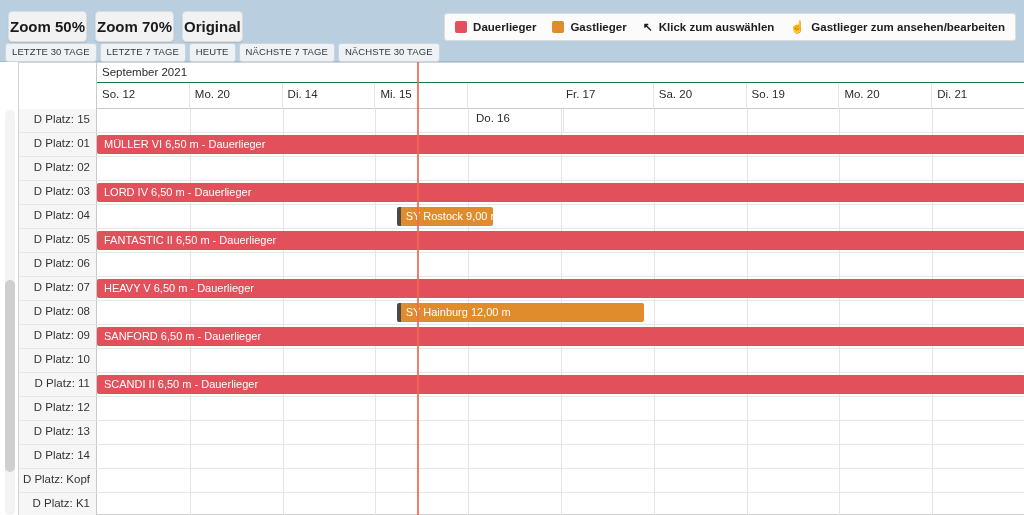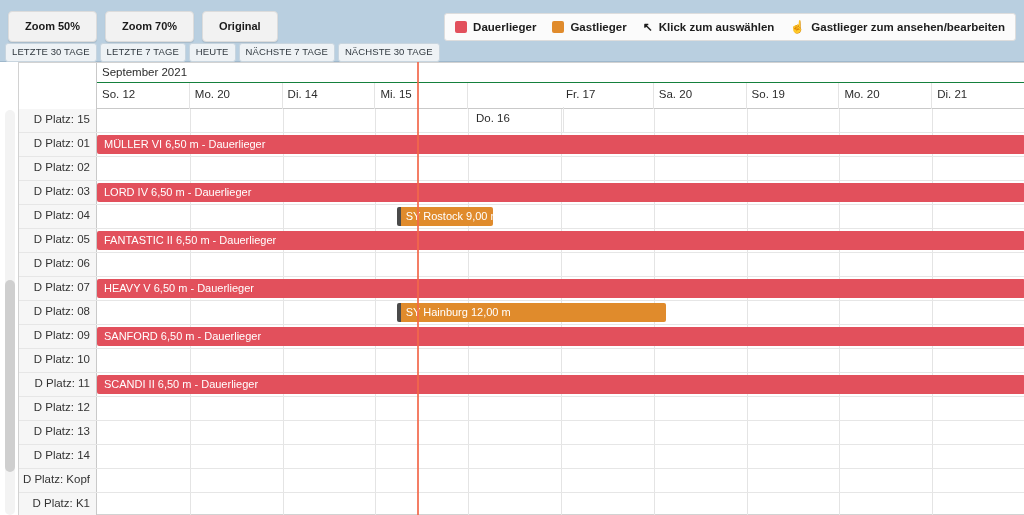--- a/index.html
+++ b/index.html
@@ -21,22 +21,22 @@
   .zoom-btns {
     position: absolute;
     left: 8px; top: 11px;
     display: flex;
     gap: 8px;
   }
   .zoom-btn {
     background: #f2f2f2;
     border: 1px solid #dcdcdc;
     border-radius: 4px;
-    padding: 6px 16px;
-    font-size: 11px;
+    padding: 6px 1px;
+    font-size: 15px;
     font-weight: bold;
     color: #1a1a1a;
     line-height: 17px;
     cursor: pointer;
     box-shadow: 0 1px 1px rgba(0,0,0,.10);
   }
   .range-btns {
     position: absolute;
     left: 5px; top: 43px;
     display: flex;
@@ -410,21 +410,21 @@
           <div class="row-cells">
             <div class="cell-div" style="left: 92.8px;"></div>
             <div class="cell-div" style="left: 185.6px;"></div>
             <div class="cell-div" style="left: 278.4px;"></div>
             <div class="cell-div" style="left: 371.2px;"></div>
             <div class="cell-div" style="left: 464px;"></div>
             <div class="cell-div" style="left: 556.8px;"></div>
             <div class="cell-div" style="left: 649.6px;"></div>
             <div class="cell-div" style="left: 742.4px;"></div>
             <div class="cell-div" style="left: 835.2px;"></div>
-            <div class="bar gast" style="left: 299.744px; width: 269px;">SY Hainburg 12,00 m</div>
+            <div class="bar gast" style="left: 299.744px; width: 247px;">SY Hainburg 12,00 m</div>
           </div>
         </div>
         <div class="row" style="top: 216px;">
           <div class="row-label">D Platz: 09</div>
           <div class="row-cells">
             <div class="cell-div" style="left: 92.8px;"></div>
             <div class="cell-div" style="left: 185.6px;"></div>
             <div class="cell-div" style="left: 278.4px;"></div>
             <div class="cell-div" style="left: 371.2px;"></div>
             <div class="cell-div" style="left: 464px;"></div>

